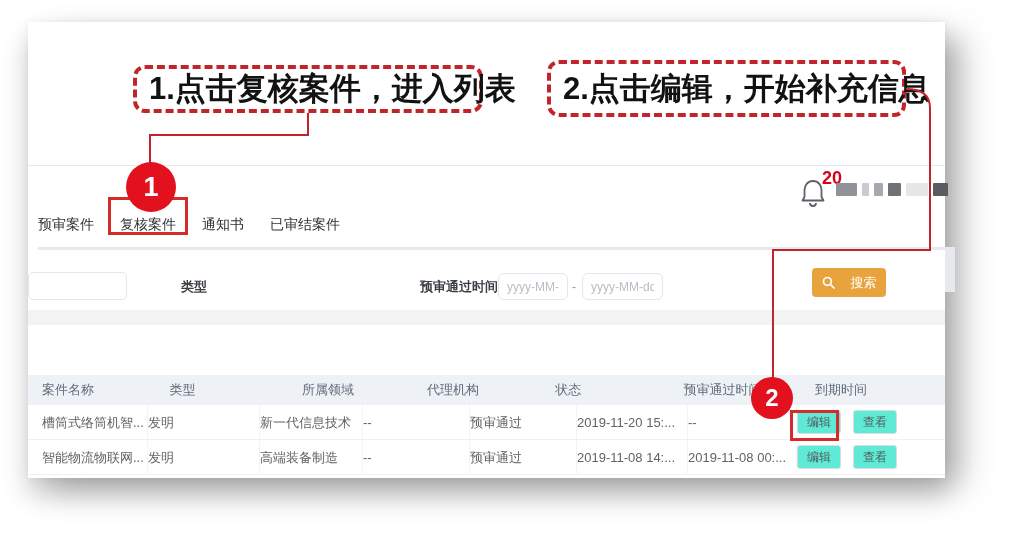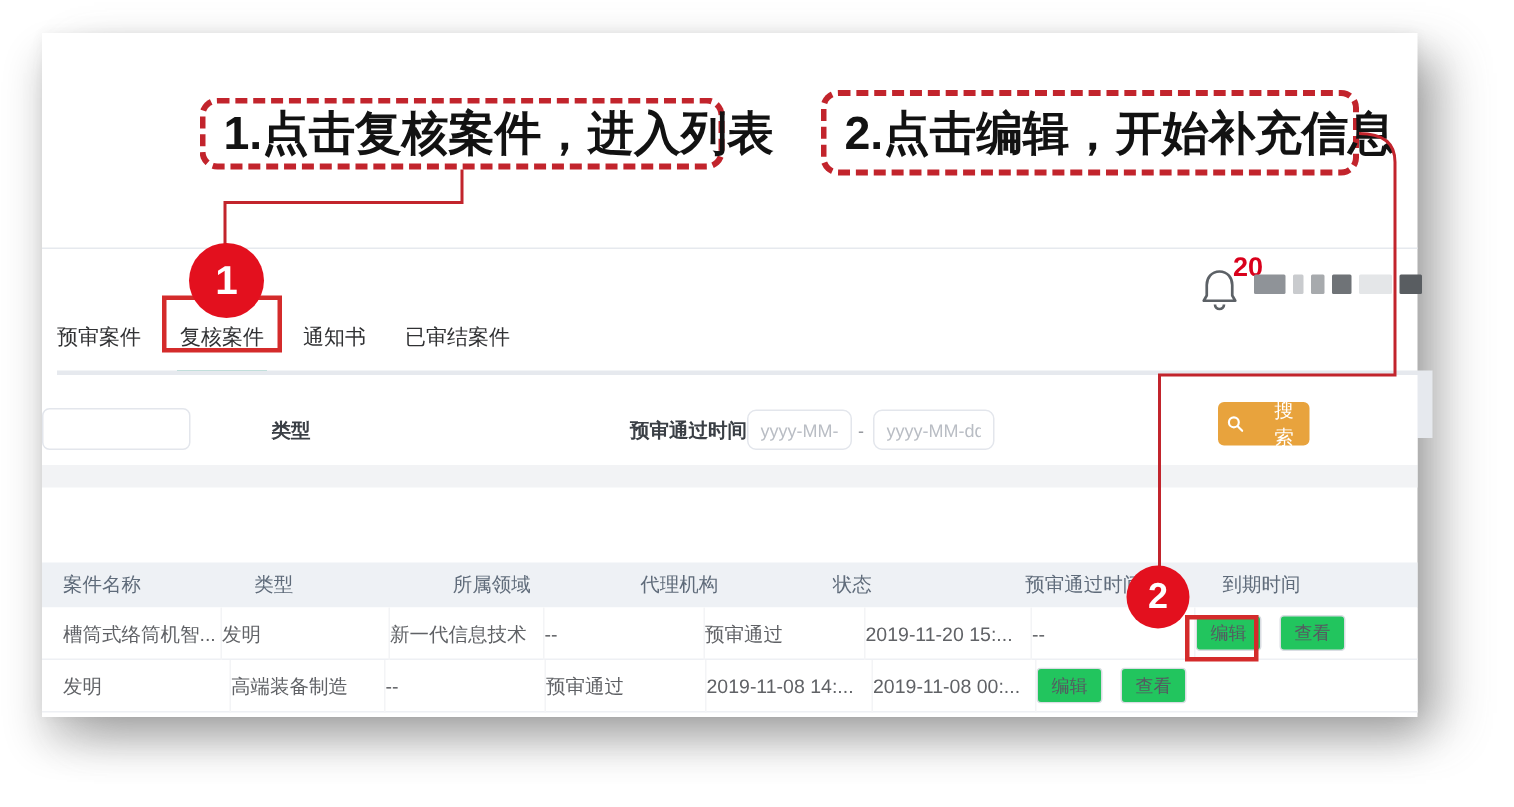--- a/index.html
+++ b/index.html
@@ -40,40 +40,40 @@
   .lab-type{left:153px;}
   .lab-date{left:392px;}
   .sel{position:absolute;left:188px;top:23px;width:177px;height:28px;border:1px solid #e3e6ec;border-radius:5px;background:#fff;cursor:pointer;}
   .sel .ph{position:absolute;left:12px;top:6px;font-size:13px;color:#b4b8bf;}
   .caret{position:absolute;right:12px;top:12px;width:0;height:0;border-left:5px solid transparent;border-right:5px solid transparent;border-top:6px solid #c0c4cc;}
   .date-input{position:absolute;top:23px;height:27px;border:1px solid #e3e6ec;border-radius:6px;background:#fff;outline:none;padding:0 8px;font-size:12px;color:#606266;}
   .date-input::placeholder{color:#b9bdc4;}
   .d1{left:470px;width:70px;}
   .d2{left:554px;width:81px;}
   .date-sep{position:absolute;left:544px;top:30px;font-size:12px;color:#909399;}
-  .search-btn{position:absolute;left:784px;top:18px;width:61px;height:29px;background:#e8a33d;border:none;border-radius:4px;color:#fff;font-size:13px;cursor:pointer;display:flex;align-items:center;justify-content:center;gap:16px;font-family:inherit;}
+  .search-btn{position:absolute;left:784px;top:18px;width:74px;height:29px;background:#e8a33d;border:none;border-radius:4px;color:#fff;font-size:13px;cursor:pointer;display:flex;align-items:center;justify-content:center;gap:16px;font-family:inherit;}
   .gap-band{position:absolute;left:0;top:288px;width:917px;height:15px;background:#f2f3f5;}
   
   .thead{position:absolute;left:0;top:353px;width:917px;height:30px;background:#eef1f5;display:flex;align-items:center;padding-left:14px;font-size:13px;color:#5f6b7a;gap:40px;}
   .trow{position:absolute;left:0;width:917px;height:35px;display:flex;align-items:center;padding-left:14px;font-size:13px;color:#606266;border-bottom:1px solid #eef0f4;background:#fff;}
   .r0{top:383px;}
   .r1{top:418px;}
   .c{overflow:hidden;white-space:nowrap;}
   .c0{width:106px;}
   .c1{width:112px;}
   .c2{width:103px;}
   .c3{width:107px;}
   .c4{width:107px;}
   .c5{width:111px;}
   .c6{width:109px;}
   .c7{flex:1;display:flex;gap:12px;align-items:center;}
   .trow .c{border-right:1px solid #f3f4f6;height:35px;line-height:35px;}
   .trow .c7,.thead .c{border-right:none;height:auto;line-height:normal;}
   .trow .c7{height:auto;line-height:normal;}
-  .mini-btn{height:24px;padding:0 9px;background:#22c55e;border:1px solid #dadde3;border-radius:3px;font-size:12px;color:#555a61;cursor:pointer;font-family:inherit;}
+  .mini-btn{height:24px;padding:0 9px;background:#5eead4;border:1px solid #dadde3;border-radius:3px;font-size:12px;color:#555a61;cursor:pointer;font-family:inherit;}
   
   .callout{
     position:absolute;border:4px dashed #c2242c;border-radius:12px;background:transparent;
     display:flex;align-items:center;padding-left:12px;font-size:31px;font-weight:bold;color:#121212;letter-spacing:0px;white-space:nowrap;
   }
   .box1{left:133px;top:65px;width:350px;height:48px;}
   .box2{left:547px;top:60px;width:359px;height:57px;}
   .num-circle{position:absolute;background:#e3101e;border-radius:50%;color:#fff;font-weight:bold;display:flex;align-items:center;justify-content:center;z-index:6;}
   .n1{left:126px;top:162px;width:50px;height:50px;font-size:27px;}
   .n2{left:751px;top:377px;width:42px;height:42px;font-size:24px;}
@@ -166,20 +166,21 @@
       <span class="c c4">预审通过</span>
       <span class="c c5">2019-11-20 15:...</span>
       <span class="c c6">--</span>
       <span class="c c7">
         <button class="mini-btn">编辑</button>
         <button class="mini-btn">查看</button>
       </span>
     </div>
 
     <div class="trow r1">
+      <span class="c c0">智能物流物联网...</span>
       <span class="c c1">发明</span>
       <span class="c c2">高端装备制造</span>
       <span class="c c3">--</span>
       <span class="c c4">预审通过</span>
       <span class="c c5">2019-11-08 14:...</span>
       <span class="c c6">2019-11-08 00:...</span>
       <span class="c c7">
         <button class="mini-btn">编辑</button>
         <button class="mini-btn">查看</button>
       </span>

